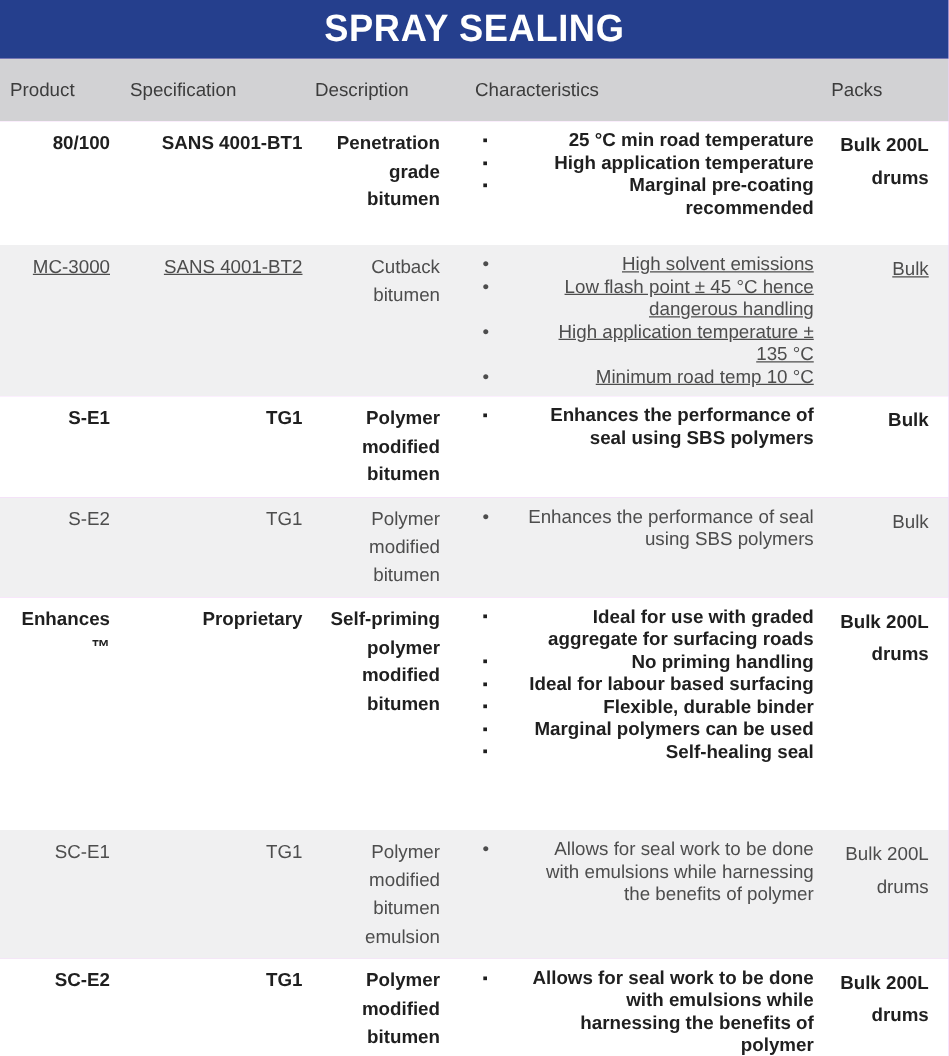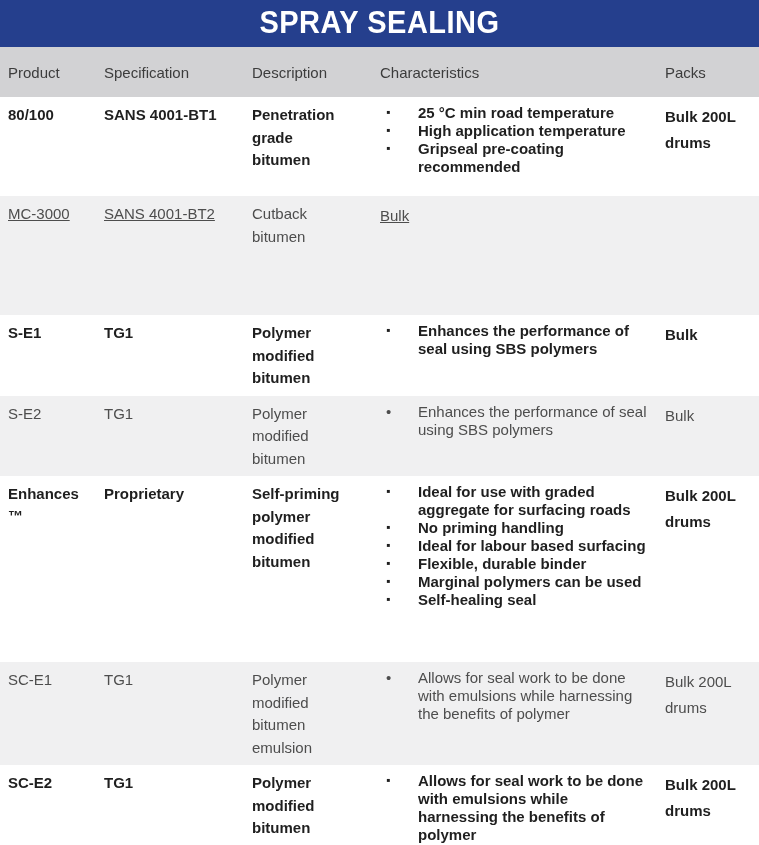--- a/index.html
+++ b/index.html
@@ -42,21 +42,21 @@
     background: #D2D2D4;
     align-items: center;
     color: #3C3C3C;
     font-size: 15px;
   }
 
   .row {
     font-size: 15px;
     align-items: start;
   }
-  .row > div { padding-top: 7px; padding-bottom: 6px; }
+  .row > div { padding-top: 7px; padding-bottom: 6px; text-align: right; }
 
   .row--bold  { background: #ffffff; color: #1F1F1F; font-weight: 700; }
   .row--plain { background: #F0F0F1; color: #4D4D4D; font-weight: 400; }
 
   
   .row-0 { min-height: 99px; }
   .row-1 { min-height: 119px; text-decoration: underline; }
   .row-2 { min-height: 78px; }
   .row-3 { min-height: 77px; }
   .row-4 { min-height: 186px; }
@@ -103,30 +103,38 @@
   </div>
 
   <div class="grid-row row row--bold row-0">
     <div class="cell-product">80/100</div>
     <div class="cell-spec">SANS 4001-BT1</div>
     <div class="cell-desc"><span>Penetration grade bitumen</span></div>
     <div>
       <ul class="char-list">
         <li>25 °C min road temperature</li>
         <li>High application temperature</li>
-        <li>Gripseal pre-coating recommended</li>
+        <li>Marginal pre-coating recommended</li>
       </ul>
     </div>
     <div class="cell-packs">Bulk 200L drums</div>
   </div>
 
   <div class="grid-row row row--plain row-1">
     <div class="cell-product">MC-3000</div>
     <div class="cell-spec">SANS 4001-BT2</div>
     <div class="cell-desc"><span>Cutback bitumen</span></div>
+    <div>
+      <ul class="char-list">
+        <li>High solvent emissions</li>
+        <li>Low flash point ± 45 °C hence dangerous handling</li>
+        <li>High application temperature ± 135 °C</li>
+        <li>Minimum road temp 10 °C</li>
+      </ul>
+    </div>
     <div class="cell-packs">Bulk</div>
   </div>
 
   <div class="grid-row row row--bold row-2">
     <div class="cell-product">S-E1</div>
     <div class="cell-spec">TG1</div>
     <div class="cell-desc"><span>Polymer modified bitumen</span></div>
     <div>
       <ul class="char-list">
         <li>Enhances the performance of seal using SBS polymers</li>

